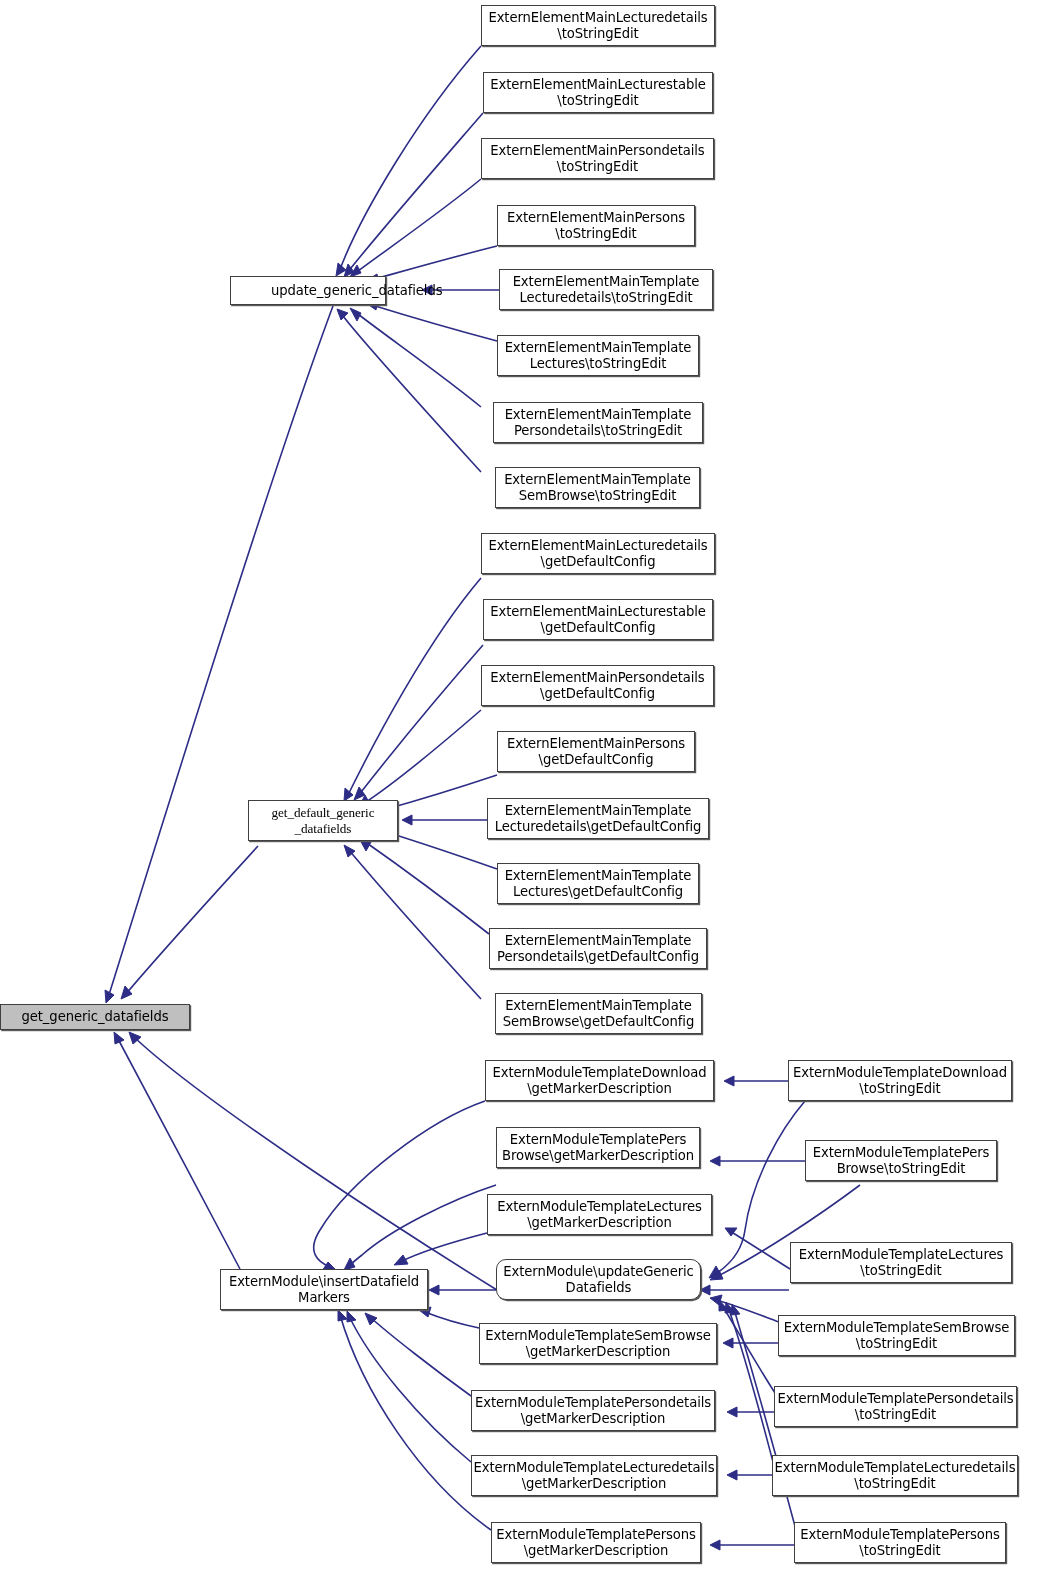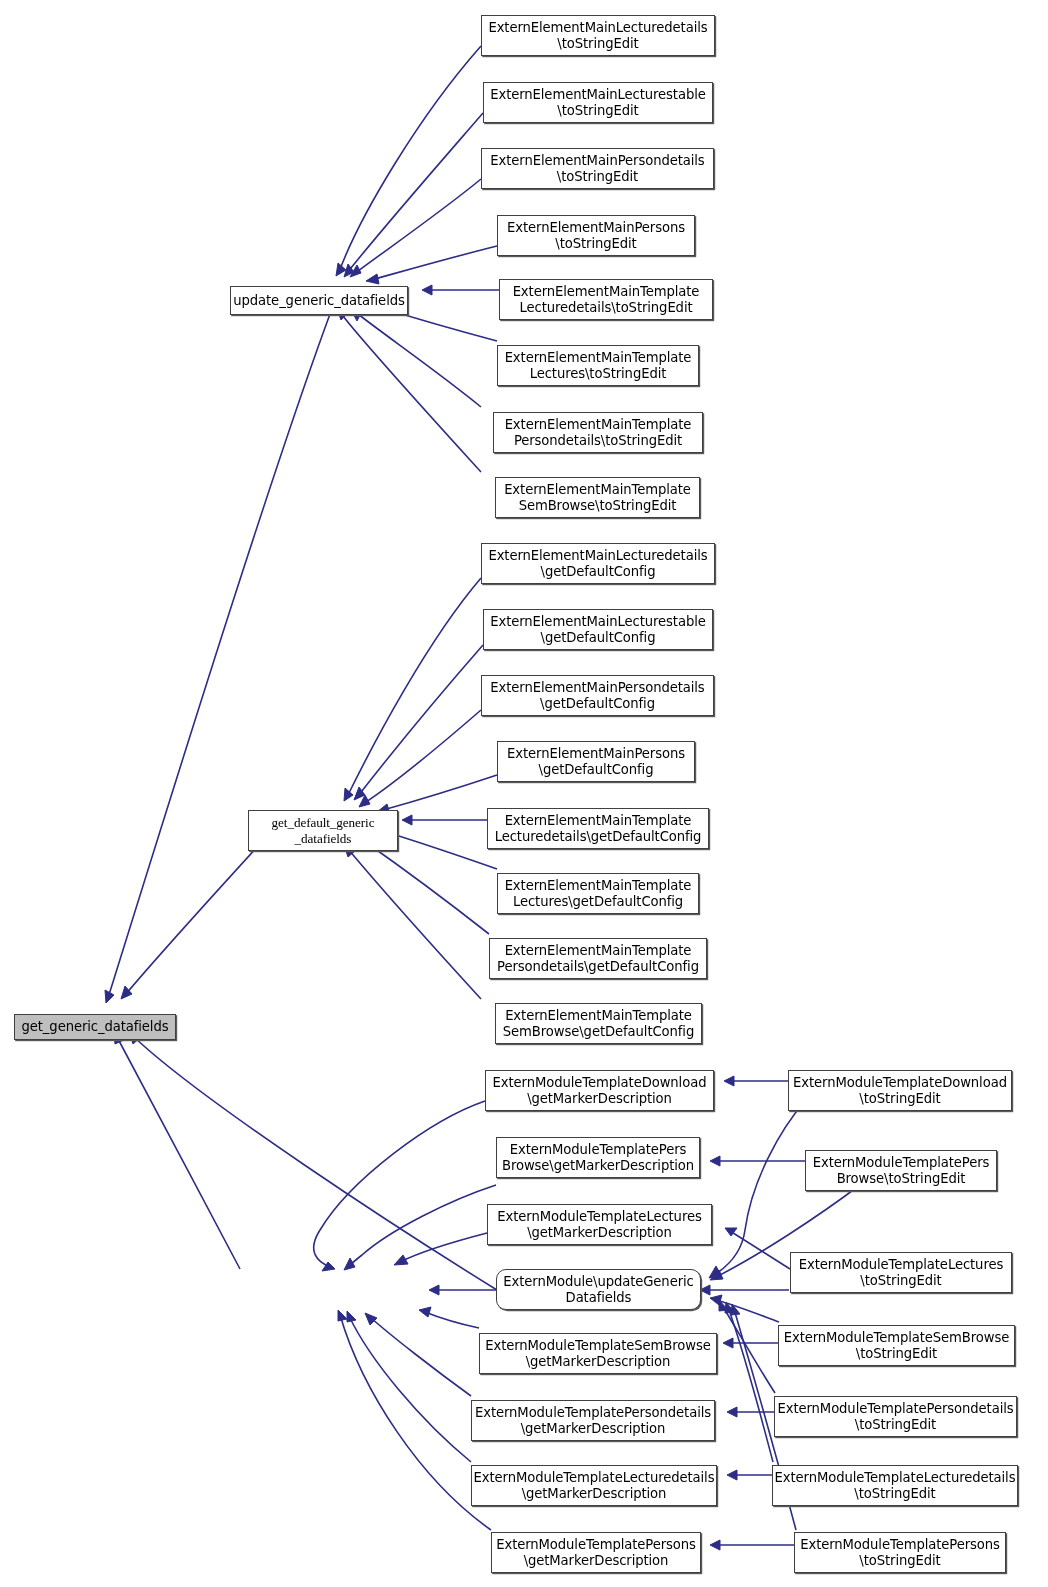--- a/index.html
+++ b/index.html
@@ -41,21 +41,20 @@
     color: #000000;
     display: flex;
     align-items: center;
     justify-content: center;
     text-align: center;
     font-size: 13.2px;
     line-height: 15.5px;
     letter-spacing: -0.1px;
     white-space: pre;
     box-shadow: 1.2px 1.2px 0 0 #5a5a5a;
-    margin-top: 10px;
   }
   .node.root {
     background: #bfbfbf;
     border-color: #404040;
   }
   .node .label {
     display: block;
     width: 100%;
     padding: 0 3px;
   }
@@ -163,33 +162,37 @@
       <polygon class="arrowhead" points="710,1298 722,1295 719,1305"></polygon>
       <path d="M775,1393 C760,1370 740,1335 722,1305"></path>
       <polygon class="arrowhead" points="719,1300 728,1310 719,1311"></polygon>
       <path d="M773,1462 C762,1420 745,1355 728,1307"></path>
       <polygon class="arrowhead" points="726,1302 734,1312 725,1313"></polygon>
       <path d="M796,1530 C780,1470 752,1370 734,1309"></path>
       <polygon class="arrowhead" points="732,1304 740,1314 731,1315"></polygon>
     </g>
   </svg>
 
-  <div class="node root" style="left:14px;  top:1004px; width:162px; height:26px;">
+  <div class="node root" style="left:0;  top:1004px; width:190px; height:26px;">
     <span class="label">get_generic_datafields</span>
   </div>
 
-  <div class="node" style="left:230px; top:276px; width:178px; height:29px;">
+  <div class="node" style="left:230px; top:276px; width:156px; height:29px;padding-left:40px;">
     <span class="label">update_generic_datafields</span>
   </div>
 
   <div class="node" style="left:248px; top:800px; width:150px; height:41px;font-family:Liberation Serif, serif;">
     <span class="label">get_default_generic
 _datafields</span>
   </div>
 
+  <div class="node" style="left:220px; top:1269px; width:208px; height:41px;">
+    <span class="label">ExternModule\insertDatafield
+Markers</span>
+  </div>
 
   <div class="node" style="left:481px; top:5px;   width:234px; height:41px;">
     <span class="label">ExternElementMainLecturedetails
 \toStringEdit</span>
   </div>
   <div class="node" style="left:483px; top:72px;  width:230px; height:41px;">
     <span class="label">ExternElementMainLecturestable
 \toStringEdit</span>
   </div>
   <div class="node" style="left:481px; top:138px; width:233px; height:41px;">

